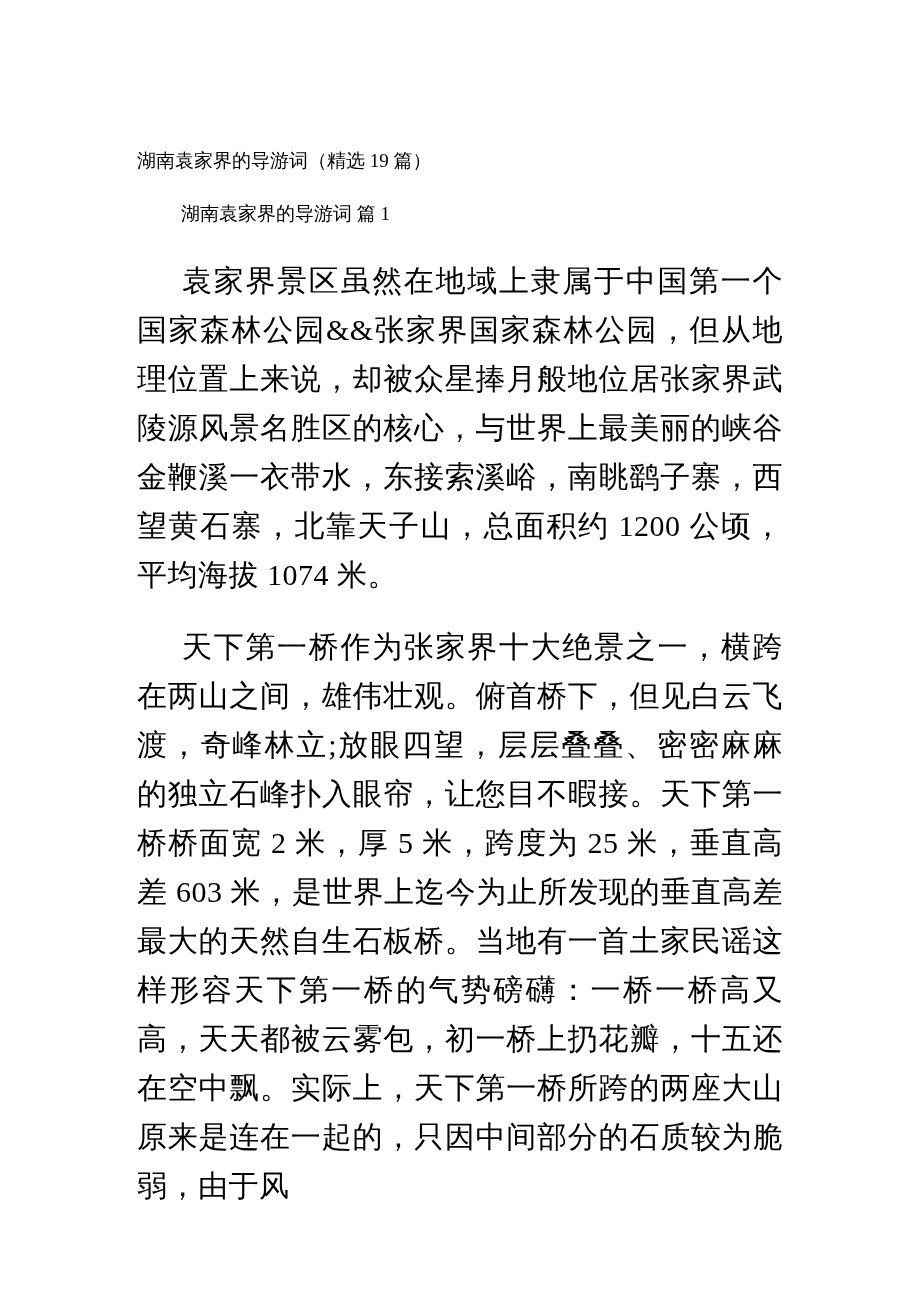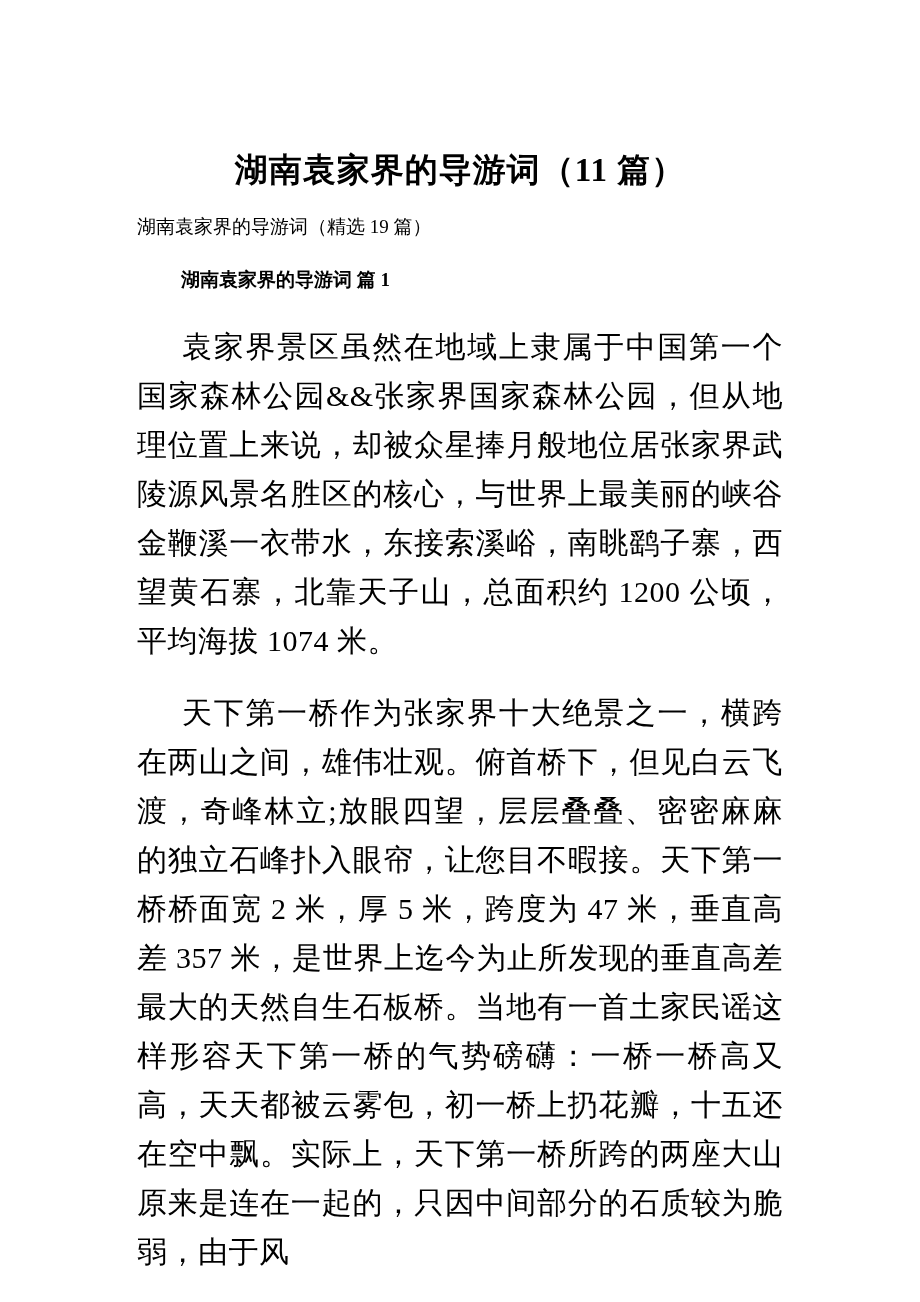--- a/index.html
+++ b/index.html
@@ -30,38 +30,36 @@
   .doc-subtitle {
     font-size: 19px;
     line-height: 26px;
     margin: 0 0 27px 0;
   }
   .doc-heading {
     font-size: 19px;
     line-height: 26px;
     margin: 0 0 29px 0;
     padding-left: 44px;
-    font-weight: bold;
   }
   .doc-para {
     font-size: 30px;
     line-height: 49px;
     letter-spacing: 0.5px;
     text-align: justify;
     text-indent: 45px;
     margin: 0 0 23px 0;
   }
 </style>
 </head>
 <body>
 
 <div class="page">
-  <h1 class="doc-title">湖南袁家界的导游词（11 篇）</h1>
 
   <p class="doc-subtitle">湖南袁家界的导游词（精选 19 篇）</p>
 
   <p class="doc-heading">湖南袁家界的导游词 篇 1</p>
 
   <p class="doc-para">袁家界景区虽然在地域上隶属于中国第一个国家森林公园&amp;&amp;张家界国家森林公园，但从地理位置上来说，却被众星捧月般地位居张家界武陵源风景名胜区的核心，与世界上最美丽的峡谷金鞭溪一衣带水，东接索溪峪，南眺鹞子寨，西望黄石寨，北靠天子山，总面积约 1200 公顷，平均海拔 1074 米。</p>
 
 
-  <p class="doc-para">天下第一桥作为张家界十大绝景之一，横跨在两山之间，雄伟壮观。俯首桥下，但见白云飞渡，奇峰林立;放眼四望，层层叠叠、密密麻麻的独立石峰扑入眼帘，让您目不暇接。天下第一桥桥面宽 2 米，厚 5 米，跨度为 47 米，垂直高差 357 米，是世界上迄今为止所发现的垂直高差最大的天然自生石板桥。当地有一首土家民谣这样形容天下第一桥的气势磅礴：一桥一桥高又高，天天都被云雾包，初一桥上扔花瓣，十五还在空中飘。实际上，天下第一桥所跨的两座大山原来是连在一起的，只因中间部分的石质较为脆弱，由于风</p>
+  <p class="doc-para">天下第一桥作为张家界十大绝景之一，横跨在两山之间，雄伟壮观。俯首桥下，但见白云飞渡，奇峰林立;放眼四望，层层叠叠、密密麻麻的独立石峰扑入眼帘，让您目不暇接。天下第一桥桥面宽 2 米，厚 5 米，跨度为 25 米，垂直高差 603 米，是世界上迄今为止所发现的垂直高差最大的天然自生石板桥。当地有一首土家民谣这样形容天下第一桥的气势磅礴：一桥一桥高又高，天天都被云雾包，初一桥上扔花瓣，十五还在空中飘。实际上，天下第一桥所跨的两座大山原来是连在一起的，只因中间部分的石质较为脆弱，由于风</p>
 </div>
 
 </body></html>

